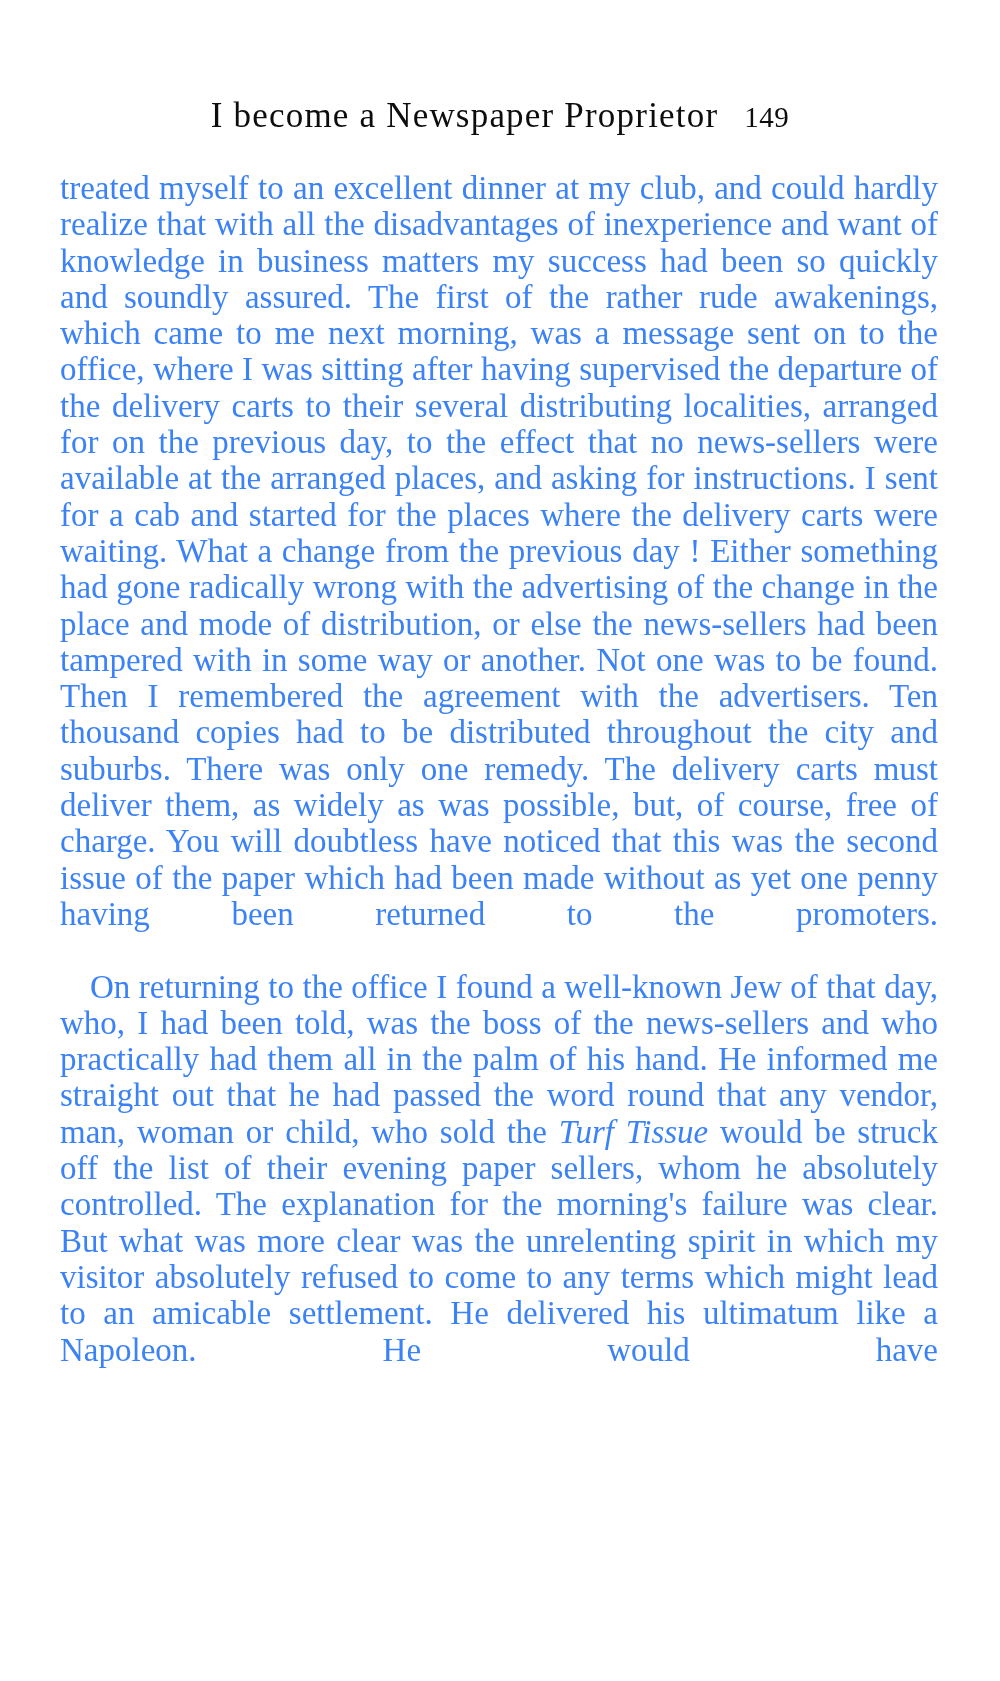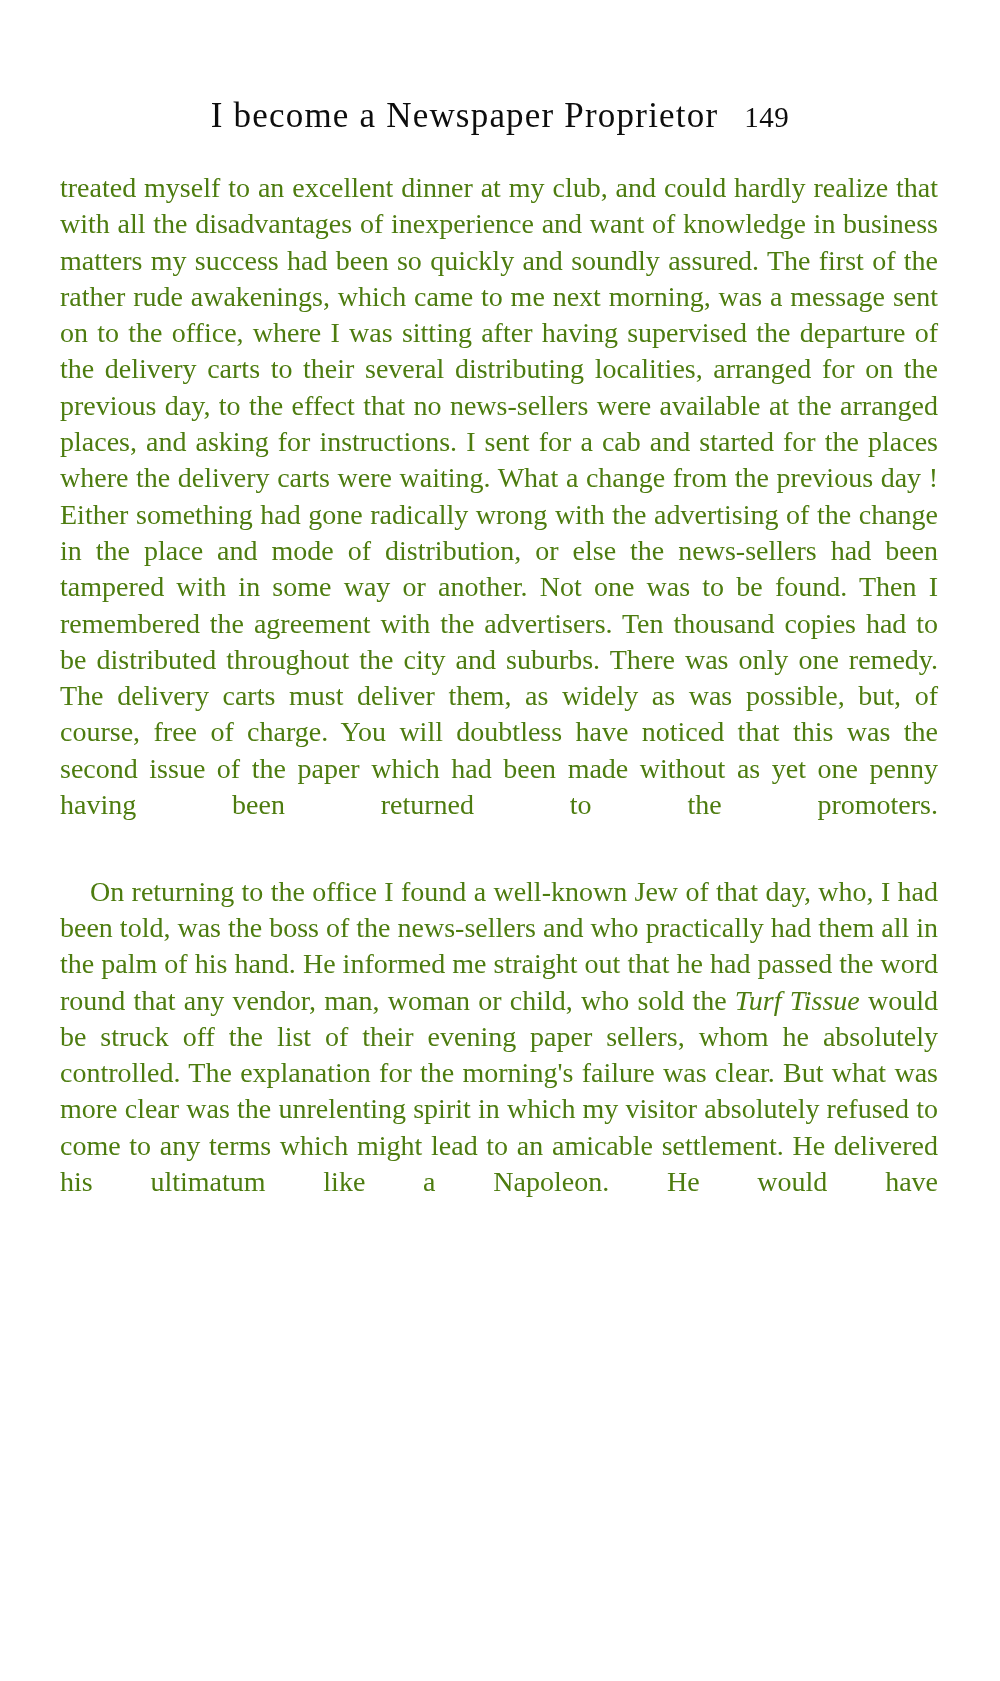--- a/index.html
+++ b/index.html
@@ -40,36 +40,35 @@
   .header-page-number {
     font-size: 29px;
     margin-left: 26px;
     letter-spacing: 0.5px;
     color: #0d0d0d;
   }
   .body-text {
     margin: 0;
     padding: 0 62px 0 60px;
     margin-top: 34px;
-    font-size: 28px;
+    font-size: 33px;
     line-height: 36.3px;
     text-align: justify;
     text-justify: inter-word;
-    color: #4d7c0f;
+    color: #3b82f6;
     -webkit-hyphens: none;
     hyphens: none;
   }
   .body-text p {
     margin: 0;
     padding: 0;
     text-align: justify;
   }
   .body-text p.indent {
     text-indent: 30px;
-    margin-top: 14px;
   }
   .body-text p.first {
     text-indent: 0;
   }
   em {
     font-style: italic;
   }
   
   .body-text p::after {
     content: "";

